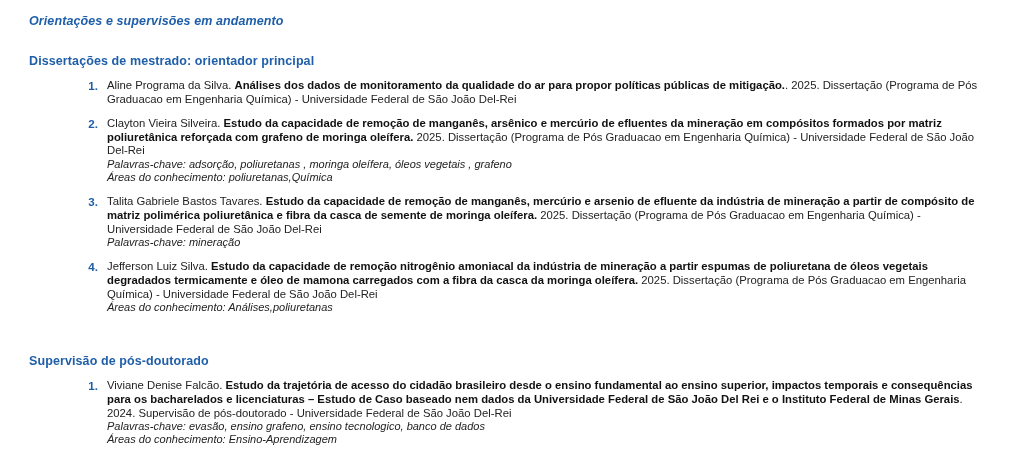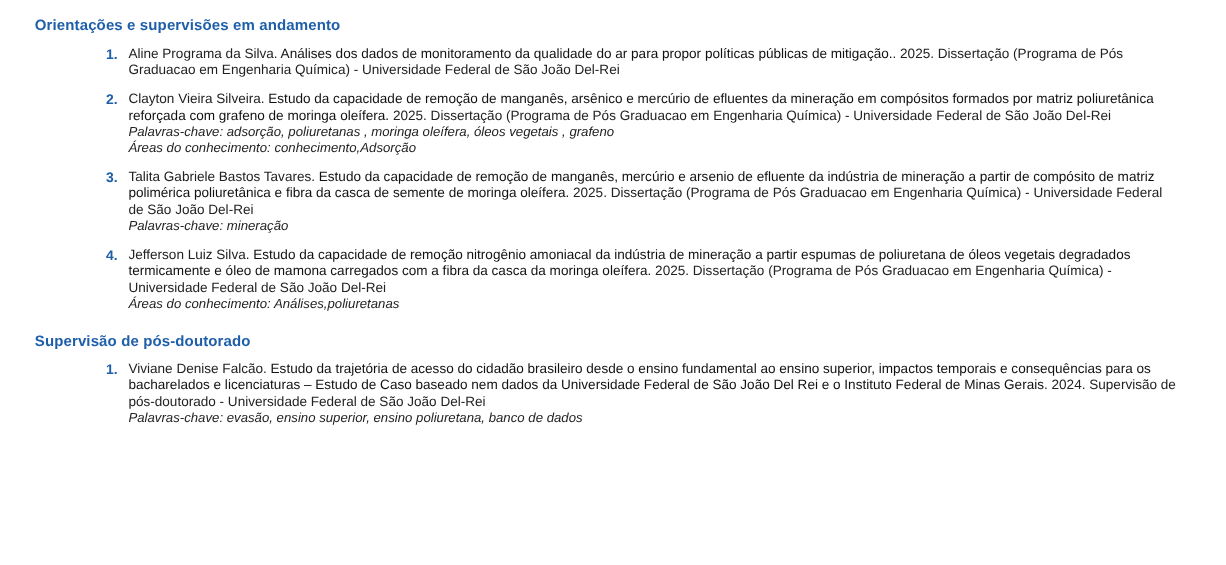--- a/index.html
+++ b/index.html
@@ -23,26 +23,27 @@
   }
   .section-title {
     color: #1f5fa9;
     font-weight: bold;
     font-size: 12.5px;
     padding-left: 29px;
     letter-spacing: 0.1px;
   }
   .title-main {
     margin-top: 6px;
+    font-style: italic;
   }
   .title-sub {
     margin-top: 26px;
   }
   .title-sub2 {
-    margin-top: 16px;
+    margin-top: 40px;
   }
   ol.list {
     list-style: none;
     margin: 0;
     padding: 0;
   }
   ol.list li {
     position: relative;
     padding-left: 107px;
     padding-right: 38px;
@@ -58,21 +59,21 @@
     width: 18px;
     text-align: right;
     font-weight: bold;
     font-size: 11.6px;
     color: #1f5fa9;
   }
   .entry-body {
     display: block;
   }
   .bold {
-    font-weight: normal;
+    font-weight: bold;
     color: #111111;
   }
   .meta {
     display: block;
     font-style: italic;
     font-size: 11px;
     line-height: 13.2px;
     color: #222222;
   }
   .first-list {
@@ -82,47 +83,49 @@
     margin-top: 12px;
   }
 </style>
 </head>
 <body>
 
 <div class="page">
 
   <div class="section-title title-main">Orientações e supervisões em andamento</div>
 
+  <div class="section-title title-sub">Dissertações de mestrado: orientador principal</div>
 
   <ol class="list first-list">
     <li>
       <span class="num">1.</span>
       <span class="entry-body"><span>Aline Programa da Silva. </span><span class="bold">Análises dos dados de monitoramento da qualidade do ar para propor políticas públicas de mitigação.</span><span>. 2025. Dissertação (Programa de Pós Graduacao em Engenharia Química) - Universidade Federal de São João Del-Rei</span></span>
     </li>
     <li>
       <span class="num">2.</span>
       <span class="entry-body"><span>Clayton Vieira Silveira. </span><span class="bold">Estudo da capacidade de remoção de manganês, arsênico e mercúrio de efluentes da mineração em compósitos formados por matriz poliuretânica reforçada com grafeno de moringa oleífera.</span><span> 2025. Dissertação (Programa de Pós Graduacao em Engenharia Química) - Universidade Federal de São João Del-Rei</span></span>
       <span class="meta">Palavras-chave: adsorção, poliuretanas , moringa oleífera, óleos vegetais , grafeno</span>
-      <span class="meta">Áreas do conhecimento: conhecimento,Adsorção</span>
+      <span class="meta">Áreas do conhecimento: poliuretanas,Química</span>
     </li>
     <li>
       <span class="num">3.</span>
       <span class="entry-body"><span>Talita Gabriele Bastos Tavares. </span><span class="bold">Estudo da capacidade de remoção de manganês, mercúrio e arsenio de efluente da indústria de mineração a partir de compósito de matriz polimérica poliuretânica e fibra da casca de semente de moringa oleífera.</span><span> 2025. Dissertação (Programa de Pós Graduacao em Engenharia Química) - Universidade Federal de São João Del-Rei</span></span>
       <span class="meta">Palavras-chave: mineração</span>
     </li>
     <li>
       <span class="num">4.</span>
       <span class="entry-body"><span>Jefferson Luiz Silva. </span><span class="bold">Estudo da capacidade de remoção nitrogênio amoniacal da indústria de mineração a partir espumas de poliuretana de óleos vegetais degradados termicamente e óleo de mamona carregados com a fibra da casca da moringa oleífera.</span><span> 2025. Dissertação (Programa de Pós Graduacao em Engenharia Química) - Universidade Federal de São João Del-Rei</span></span>
       <span class="meta">Áreas do conhecimento: Análises,poliuretanas</span>
     </li>
   </ol>
 
   <div class="section-title title-sub2">Supervisão de pós-doutorado</div>
 
   <ol class="list second-list">
     <li>
       <span class="num">1.</span>
       <span class="entry-body"><span>Viviane Denise Falcão. </span><span class="bold">Estudo da trajetória de acesso do cidadão brasileiro desde o ensino fundamental ao ensino superior, impactos temporais e consequências para os bacharelados e licenciaturas – Estudo de Caso baseado nem dados da Universidade Federal de São João Del Rei e o Instituto Federal de Minas Gerais</span><span>. 2024. Supervisão de pós-doutorado - Universidade Federal de São João Del-Rei</span></span>
-      <span class="meta">Palavras-chave: evasão, ensino superior, ensino poliuretana, banco de dados</span>
+      <span class="meta">Palavras-chave: evasão, ensino grafeno, ensino tecnologico, banco de dados</span>
+      <span class="meta">Áreas do conhecimento: Ensino-Aprendizagem</span>
     </li>
   </ol>
 
 </div>
 
 </body></html>

